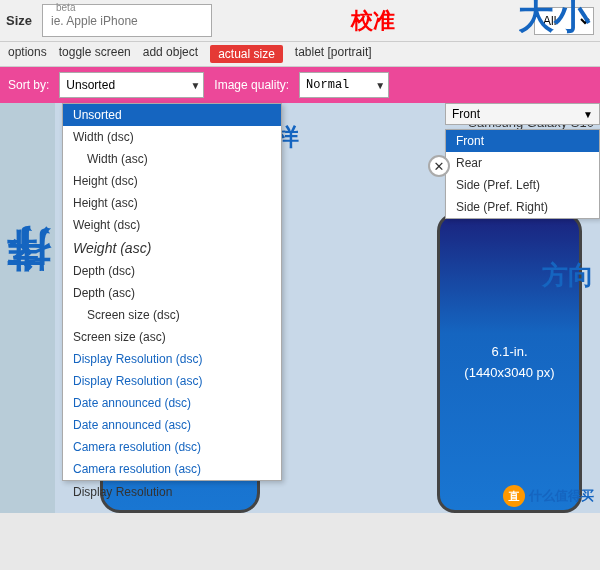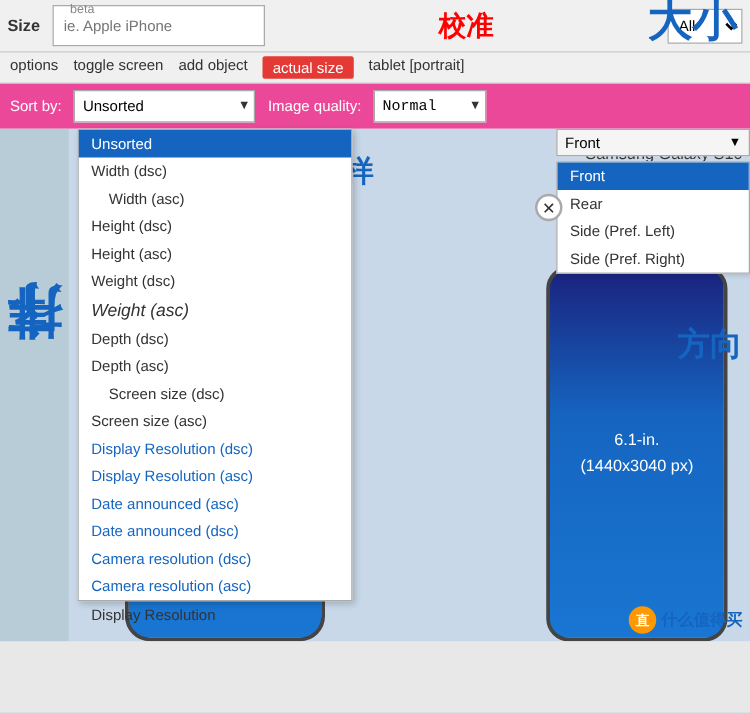--- a/index.html
+++ b/index.html
@@ -60,22 +60,22 @@
       <div style="padding:4px 10px;font-size:12px;color:#333;cursor:pointer;">Height (dsc)</div>
       <div style="padding:4px 10px;font-size:12px;color:#333;cursor:pointer;">Height (asc)</div>
       <div style="padding:4px 10px;font-size:12px;color:#333;cursor:pointer;">Weight (dsc)</div>
       <div style="padding:4px 10px;font-size:14px;color:#333;cursor:pointer;font-style:italic;">Weight (asc)</div>
       <div style="padding:4px 10px;font-size:12px;color:#333;cursor:pointer;">Depth (dsc)</div>
       <div style="padding:4px 10px;font-size:12px;color:#333;cursor:pointer;">Depth (asc)</div>
       <div style="padding:4px 24px;font-size:12px;color:#333;cursor:pointer;">Screen size (dsc)</div>
       <div style="padding:4px 10px;font-size:12px;color:#333;cursor:pointer;">Screen size (asc)</div>
       <div style="padding:4px 10px;font-size:12px;color:#1565c0;cursor:pointer;">Display Resolution (dsc)</div>
       <div style="padding:4px 10px;font-size:12px;color:#1565c0;cursor:pointer;">Display Resolution (asc)</div>
+      <div style="padding:4px 10px;font-size:12px;color:#1565c0;cursor:pointer;">Date announced (dsc)</div>
       <div style="padding:4px 10px;font-size:12px;color:#1565c0;cursor:pointer;">Date announced (asc)</div>
-      <div style="padding:4px 10px;font-size:12px;color:#1565c0;cursor:pointer;">Date announced (dsc)</div>
       <div style="padding:4px 10px;font-size:12px;color:#1565c0;cursor:pointer;">Camera resolution (dsc)</div>
       <div style="padding:4px 10px;font-size:12px;color:#1565c0;cursor:pointer;">Camera resolution (asc)</div>
     </div>
   </div>
 
   <div style="display:flex;position:relative;height:410px;overflow:hidden;background:#c8d8e8;">
 
     <div style="writing-mode:vertical-rl;transform:rotate(180deg);font-size:44px;font-weight:bold;color:#1565c0;padding:10px 4px;display:flex;align-items:center;justify-content:center;width:55px;background:#b8ccd8;">
       <span>排序</span>
     </div>

